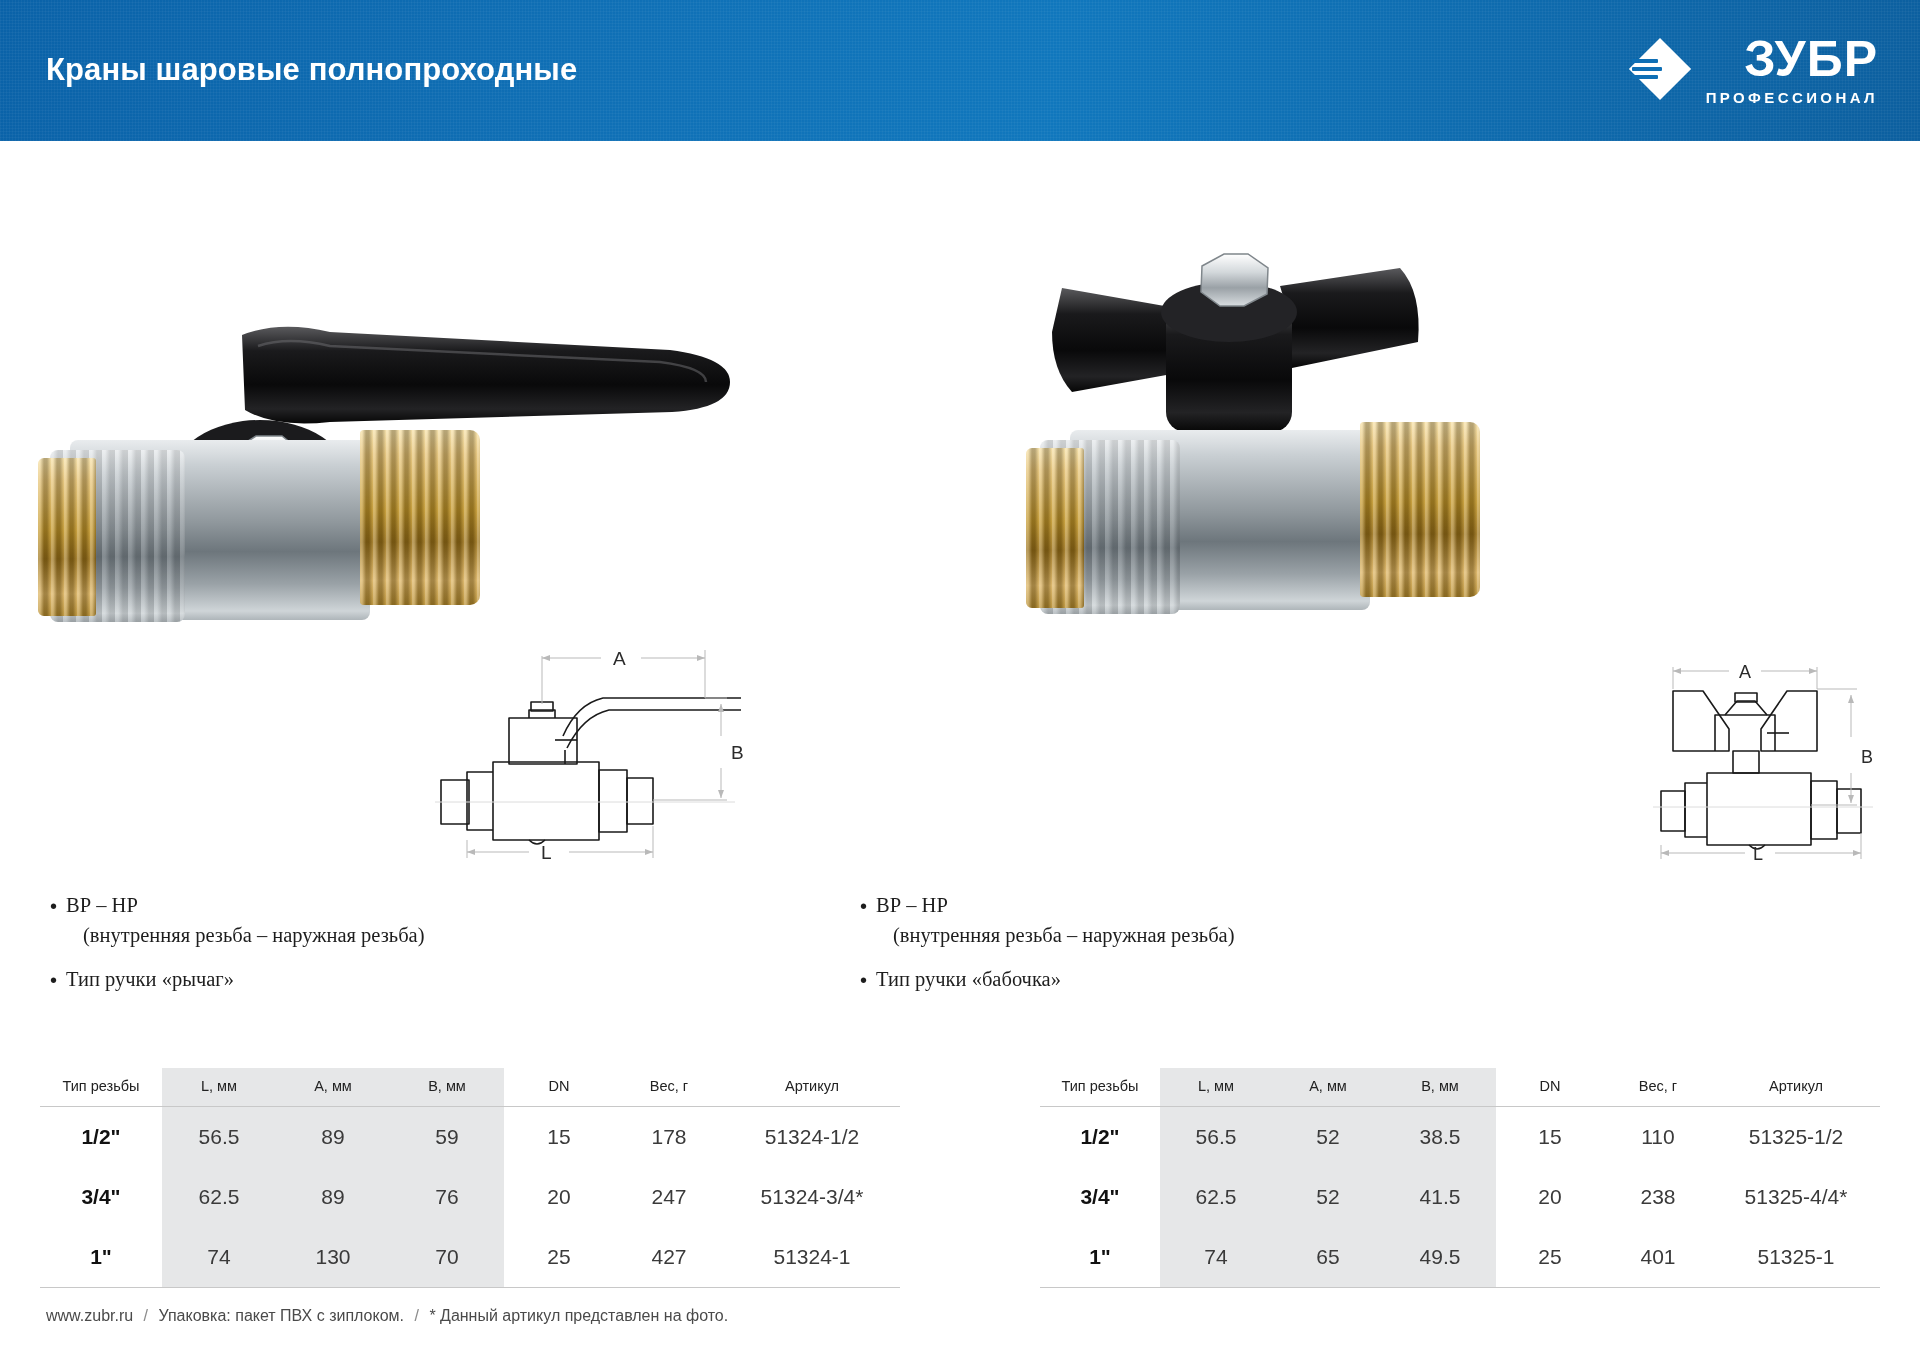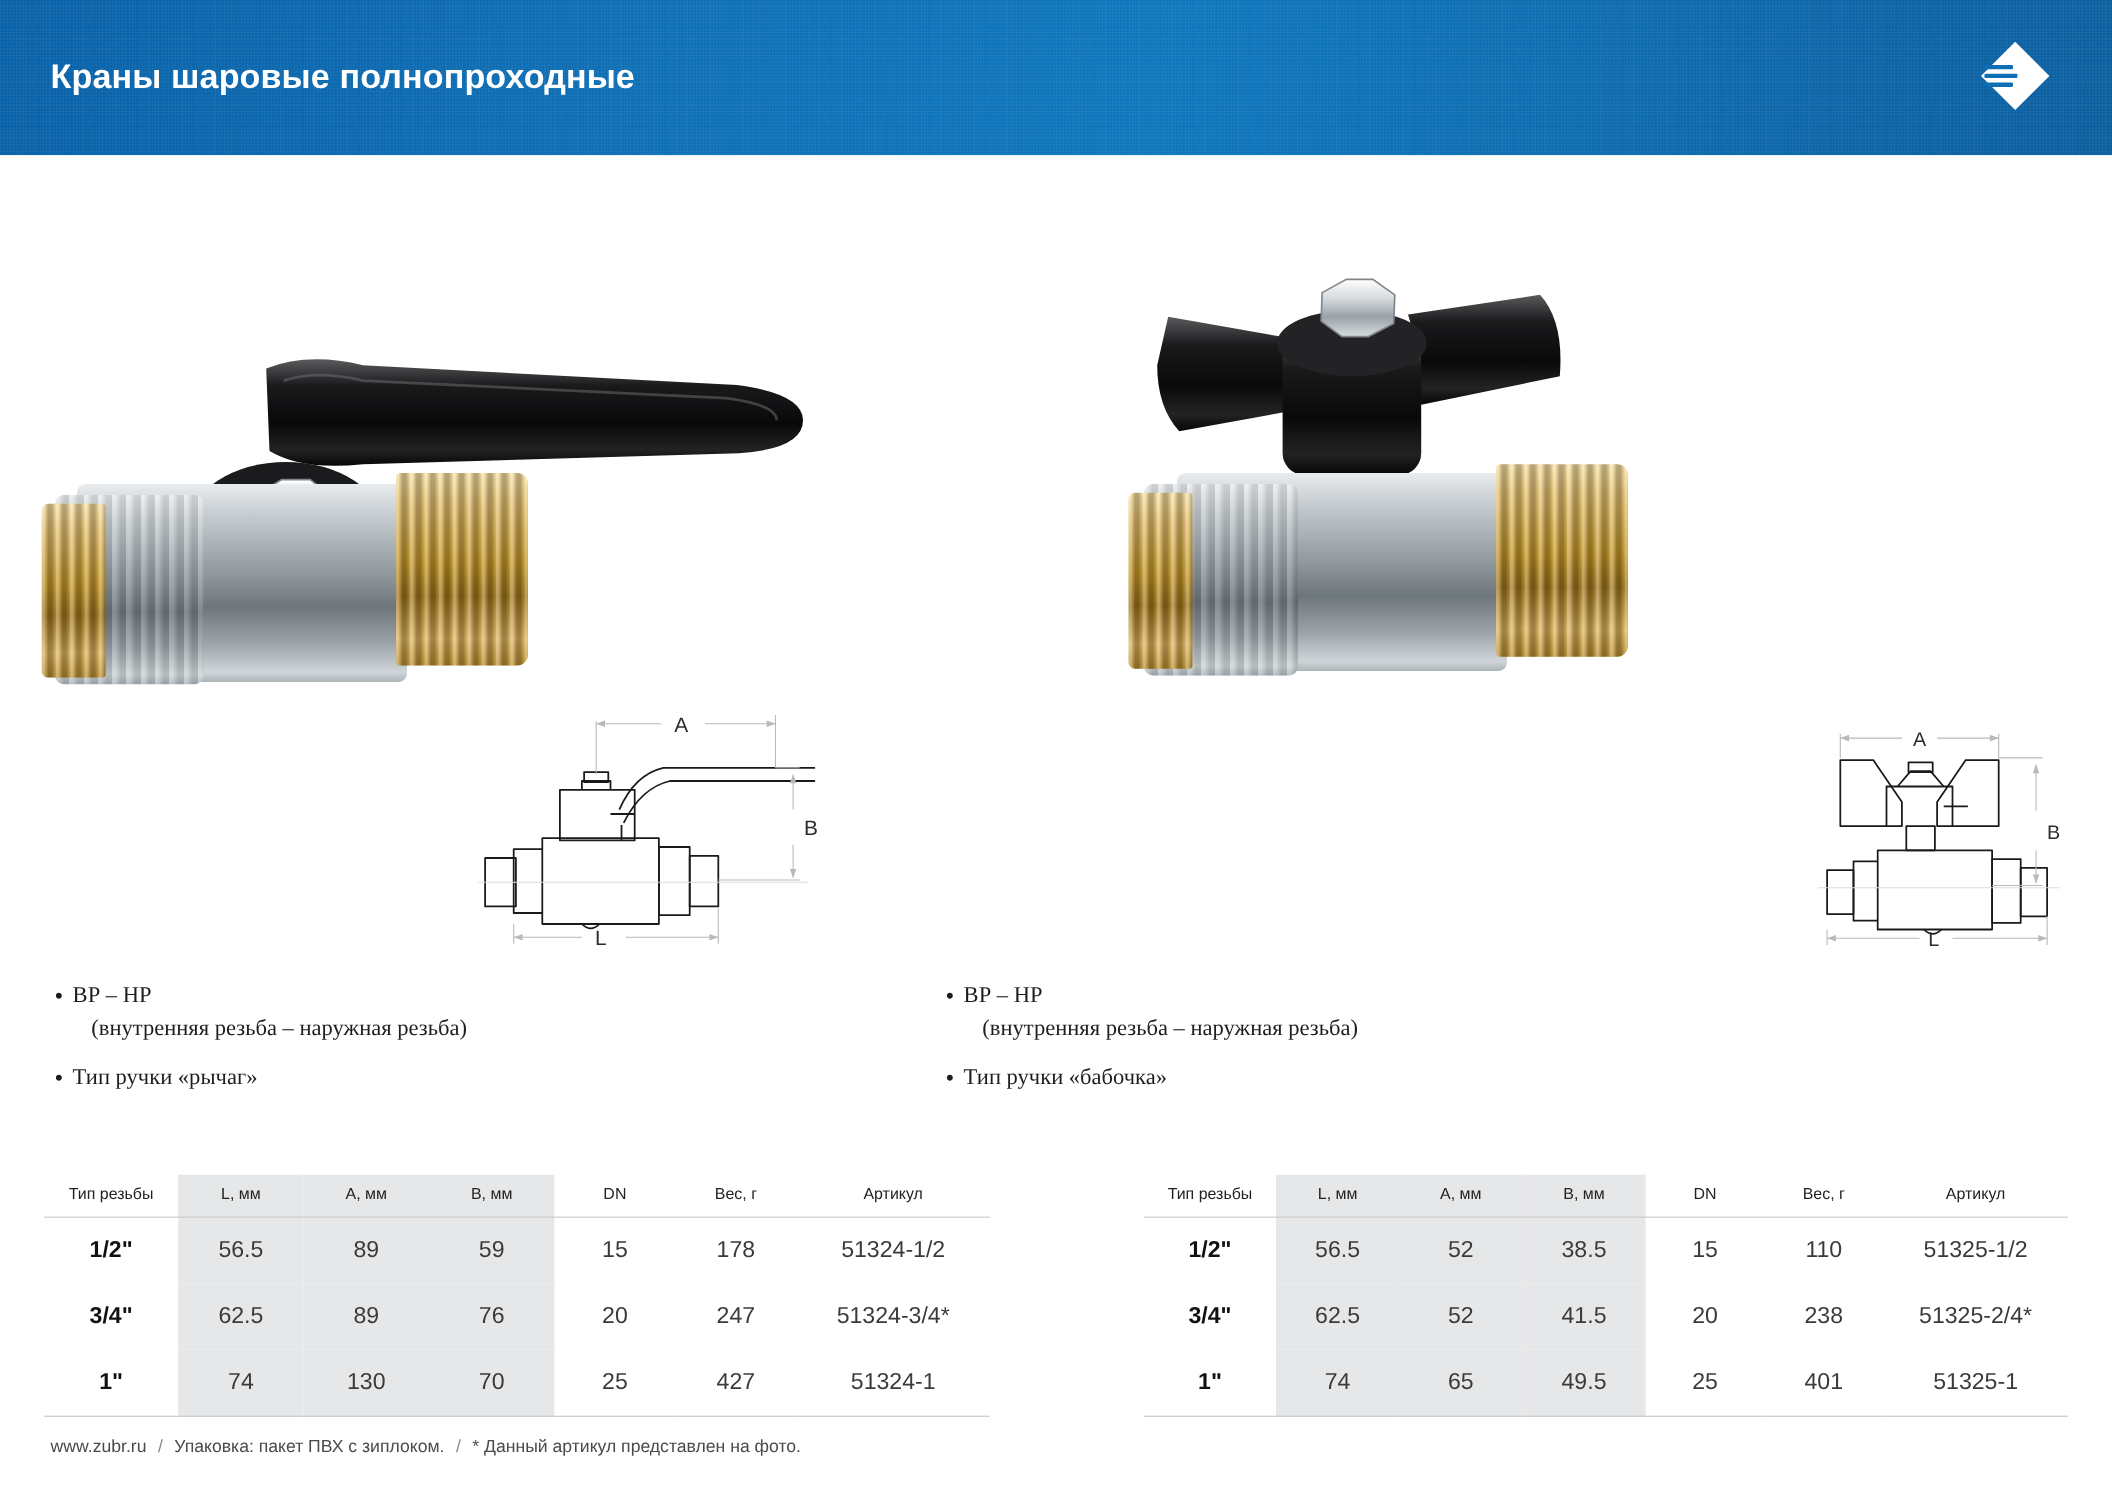--- a/index.html
+++ b/index.html
@@ -132,20 +132,24 @@
   <div class="header-title">Краны шаровые полнопроходные</div>
 
   <div class="logo">
     <div class="logo-mark">
       <div class="logo-diamond"></div>
       <div class="logo-bars">
           <i></i>
           <i></i>
           <i></i>
         </div>
+    </div>
+    <div class="logo-text">
+      <div class="logo-word">ЗУБР</div>
+      <div class="logo-sub">ПРОФЕССИОНАЛ</div>
     </div>
   </div>
 </div>
 
 <div class="photo photo-lever">
 
   <svg width="720" height="500" viewBox="0 0 720 500" style="position:absolute;left:0;top:0;">
     <defs>
       <linearGradient id="blk" x1="0" y1="0" x2="0" y2="1">
         <stop offset="0%" stop-color="#5a5a5d"></stop>
@@ -452,21 +456,21 @@
         <td>110</td>
         <td>51325-1/2</td>
       </tr>
       <tr>
         <td class="thread">3/4"</td>
         <td class="shade">62.5</td>
         <td class="shade">52</td>
         <td class="shade">41.5</td>
         <td>20</td>
         <td>238</td>
-        <td>51325-2/4*</td>
+        <td>51325-4/4*</td>
       </tr>
       <tr class="last">
         <td class="thread">1"</td>
         <td class="shade">74</td>
         <td class="shade">65</td>
         <td class="shade">49.5</td>
         <td>25</td>
         <td>401</td>
         <td>51325-1</td>
       </tr>

